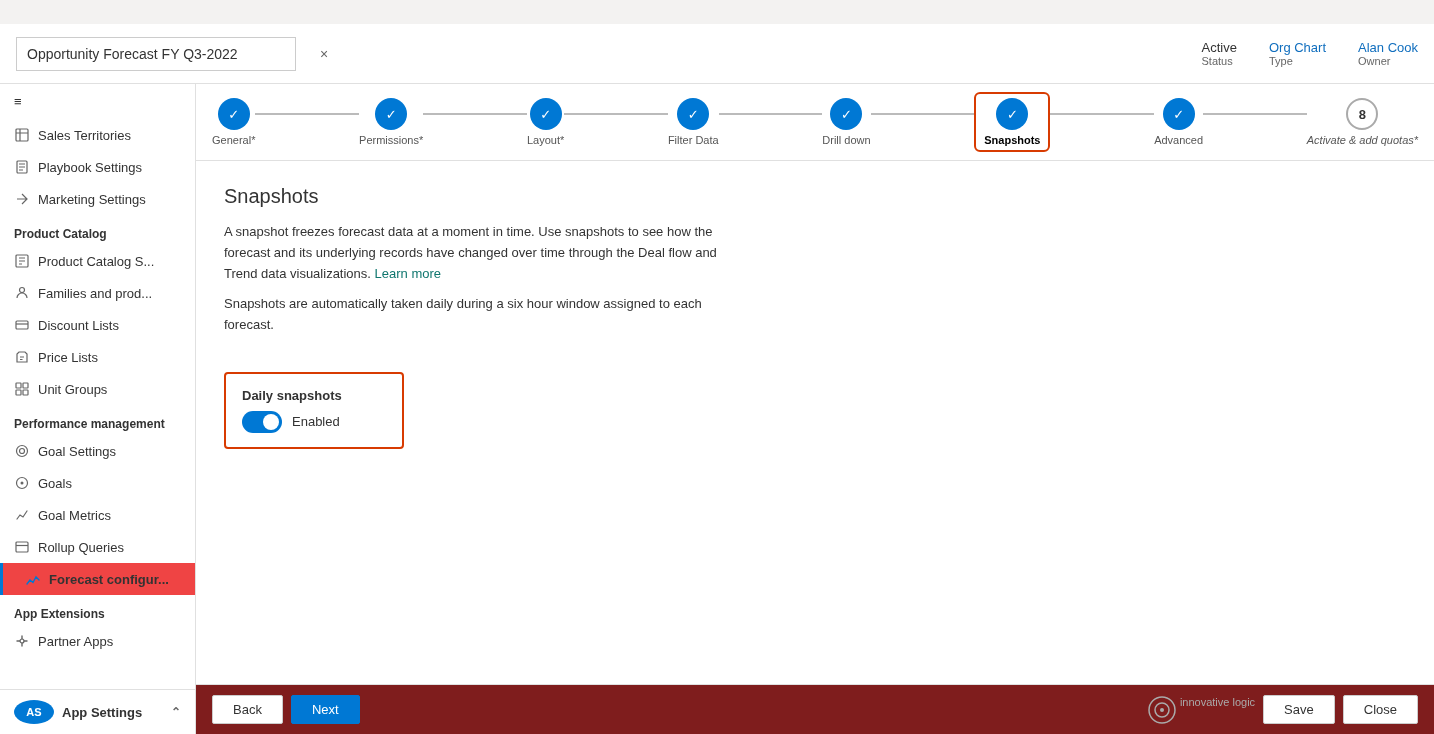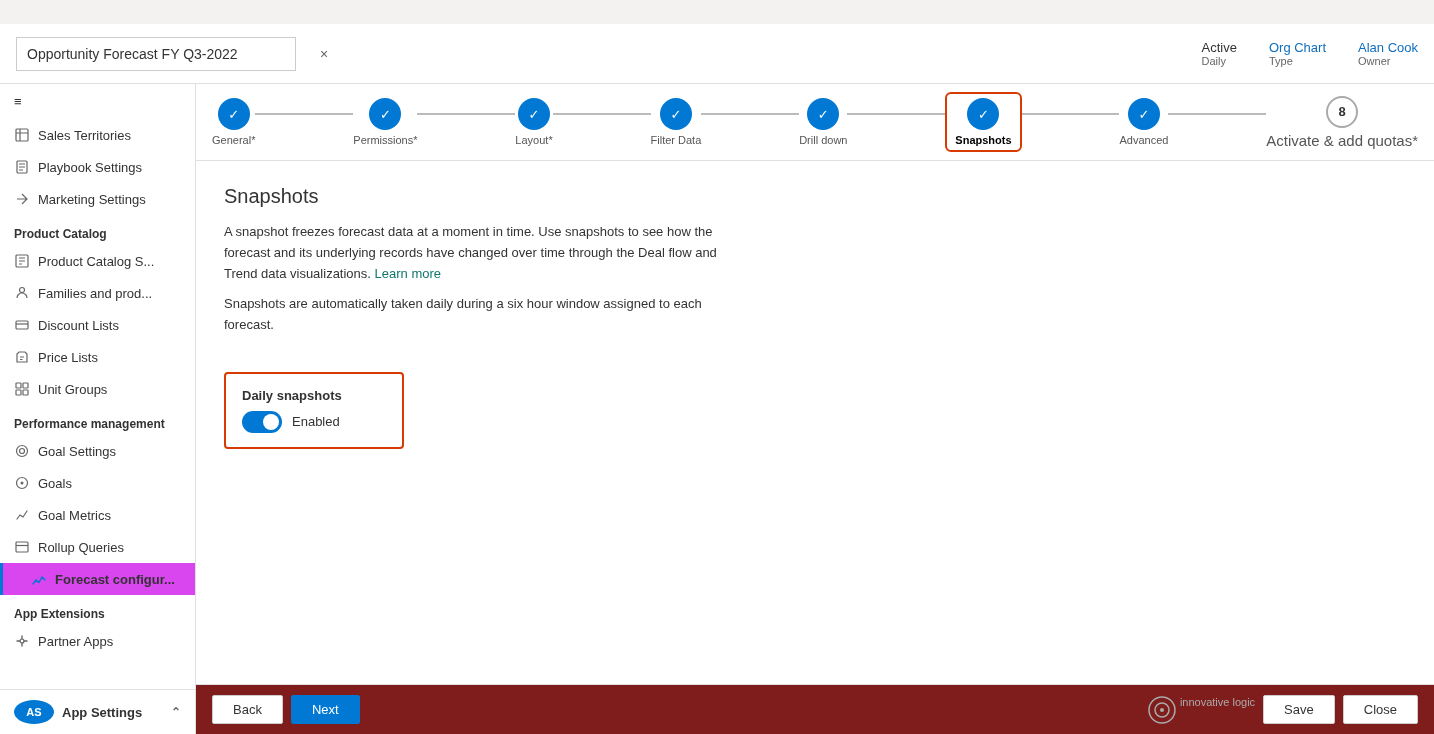--- a/index.html
+++ b/index.html
@@ -16,21 +16,21 @@
     .meta-value { font-size: 13px; color: #106ebe; font-weight: 500; }
     .meta-value.active { color: #333; }
 
     
     .app-body { display: flex; flex: 1; overflow: hidden; }
 
     
     .sidebar { width: 196px; background: #fff; border-right: 1px solid #e0e0e0; overflow-y: auto; flex-shrink: 0; display: flex; flex-direction: column; }
     .sidebar-menu-icon { padding: 10px 14px; cursor: pointer; }
     .sidebar-item { display: flex; align-items: center; gap: 8px; padding: 8px 14px; cursor: pointer; color: #333; font-size: 13px; }
-    .sidebar-item.active { border-left: 3px solid #0078d4; background: #d946ef; font-weight: 600; padding-left: 28px; }
+    .sidebar-item.active { border-left: 3px solid #0078d4; background: #ef4444; font-weight: 600; padding-left: 22px; }
     .sidebar-section-title { font-size: 12px; font-weight: 700; color: #333; padding: 12px 14px 4px; text-transform: none; }
     .sidebar-icon { width: 16px; height: 16px; display: inline-flex; align-items: center; justify-content: center; flex-shrink: 0; }
     .sidebar-bottom { margin-top: auto; border-top: 1px solid #e0e0e0; }
     .sidebar-bottom-item { display: flex; align-items: center; gap: 8px; padding: 10px 14px; cursor: pointer; font-size: 13px; font-weight: 600; }
     .sidebar-bottom-item .avatar { width: 40px; height: 24px; background: #0078d4; color: #fff; border-radius: 50%; display: flex; align-items: center; justify-content: center; font-size: 11px; font-weight: 700; }
 
     
     .main { flex: 1; display: flex; flex-direction: column; overflow: hidden; background: #fff; }
 
     
@@ -57,21 +57,21 @@
 </head>
 <body>
 
 <div class="top-bar">
   <input class="title-input" type="text" value="Opportunity Forecast FY Q3-2022" style="">
   <span class="title-close">×</span>
   <div class="top-bar-spacer"></div>
   <div class="top-bar-meta">
     <div class="meta-item">
       <span class="meta-value active">Active</span>
-      <span class="meta-label">Daily</span>
+      <span class="meta-label">Status</span>
     </div>
     <div class="meta-item">
       <span class="meta-value">Org Chart</span>
       <span class="meta-label">Type</span>
     </div>
     <div class="meta-item">
       <span class="meta-value">Alan Cook</span>
       <span class="meta-label">Owner</span>
     </div>
   </div>
@@ -264,21 +264,21 @@
       <div style="flex:1;height:2px;background:#bbb;margin-bottom:16px;"></div>
 
       <div style="display:flex;flex-direction:column;align-items:center;gap:4px;">
         <div style="width:32px;height:32px;border-radius:50%;background:#0078d4;color:#fff;display:flex;align-items:center;justify-content:center;font-size:13px;">✓</div>
         <span style="font-size:11px;color:#555;white-space:nowrap;">Advanced</span>
       </div>
       <div style="flex:1;height:2px;background:#bbb;margin-bottom:16px;"></div>
 
       <div style="display:flex;flex-direction:column;align-items:center;gap:4px;">
         <div style="width:32px;height:32px;border-radius:50%;background:#fff;color:#333;border:2px solid #aaa;display:flex;align-items:center;justify-content:center;font-size:13px;font-weight:700;">8</div>
-        <span style="font-size:15px;color:#555;white-space:nowrap;">Activate &amp; add quotas*</span>
+        <span style="font-size:11px;color:#555;white-space:nowrap;font-style:italic;">Activate &amp; add quotas*</span>
       </div>
 
     </div>
 
     <div class="content">
       <h2 class="page-title">Snapshots</h2>
       <p class="description">
         <span>A snapshot freezes forecast data at a moment in time. Use snapshots to see how the forecast and its underlying records have changed over time through the Deal flow and Trend data visualizations.</span>
         <a class="learn-more" href="#">Learn more</a>
       </p>

